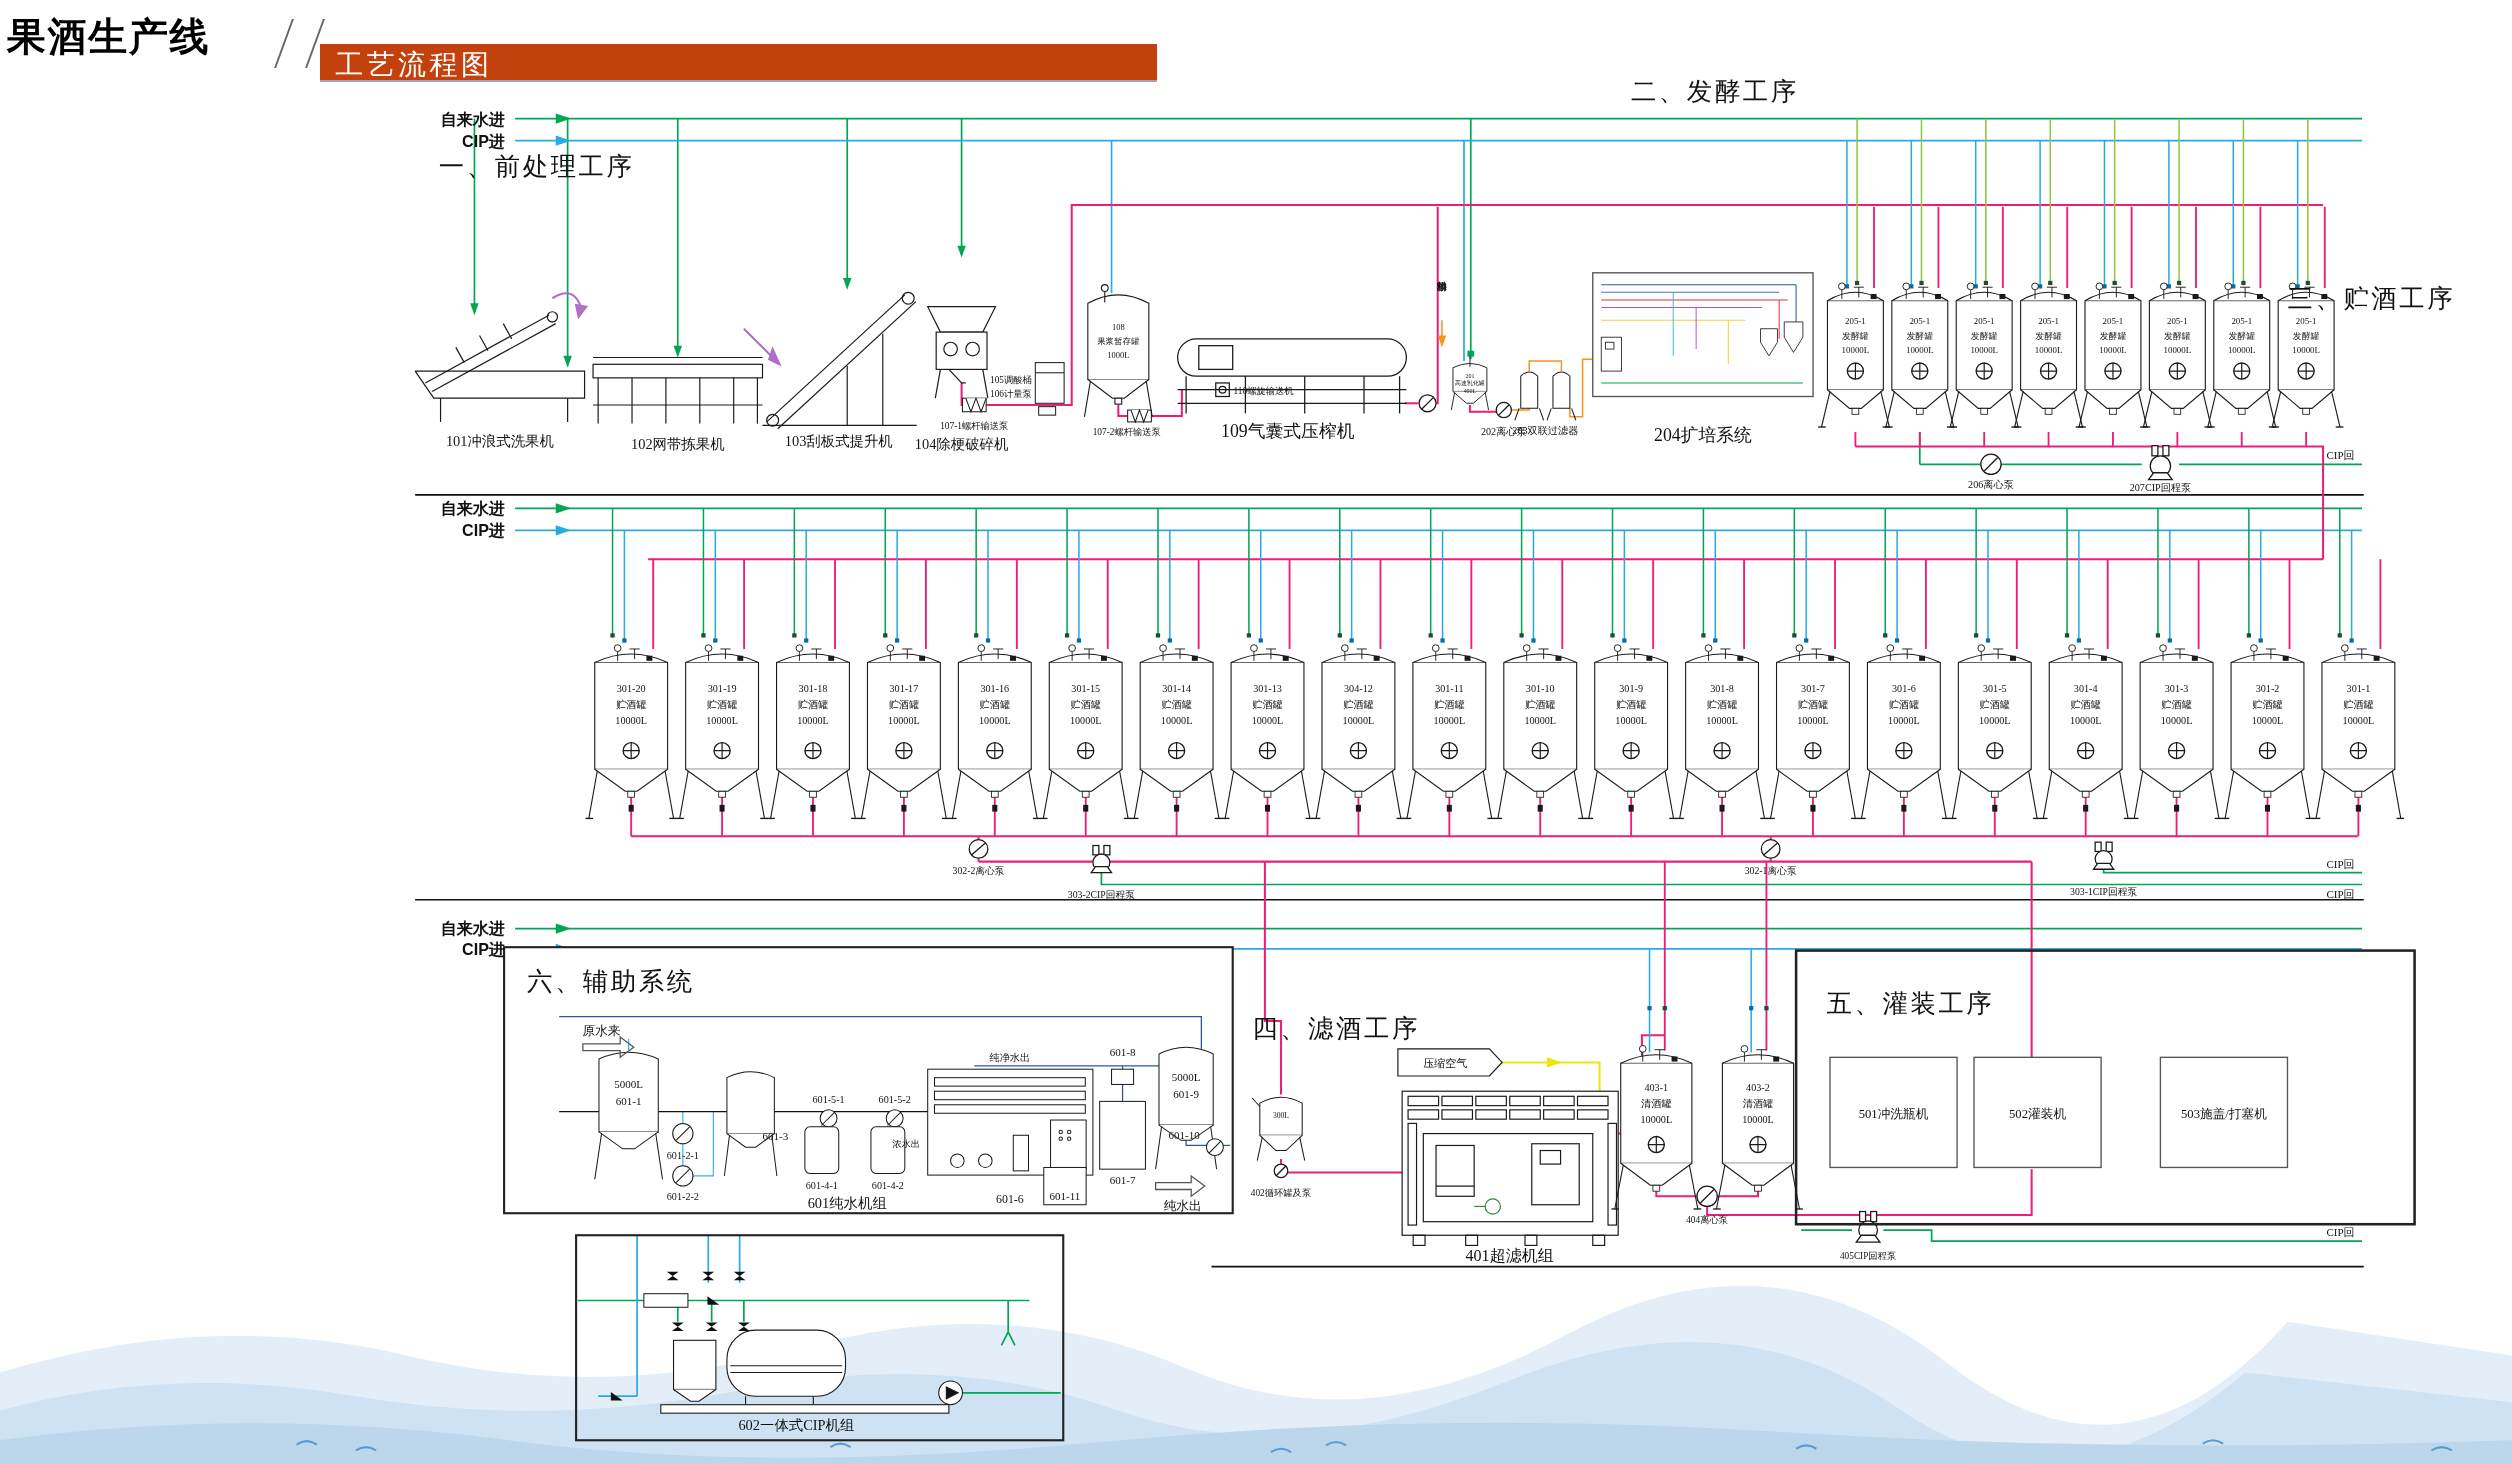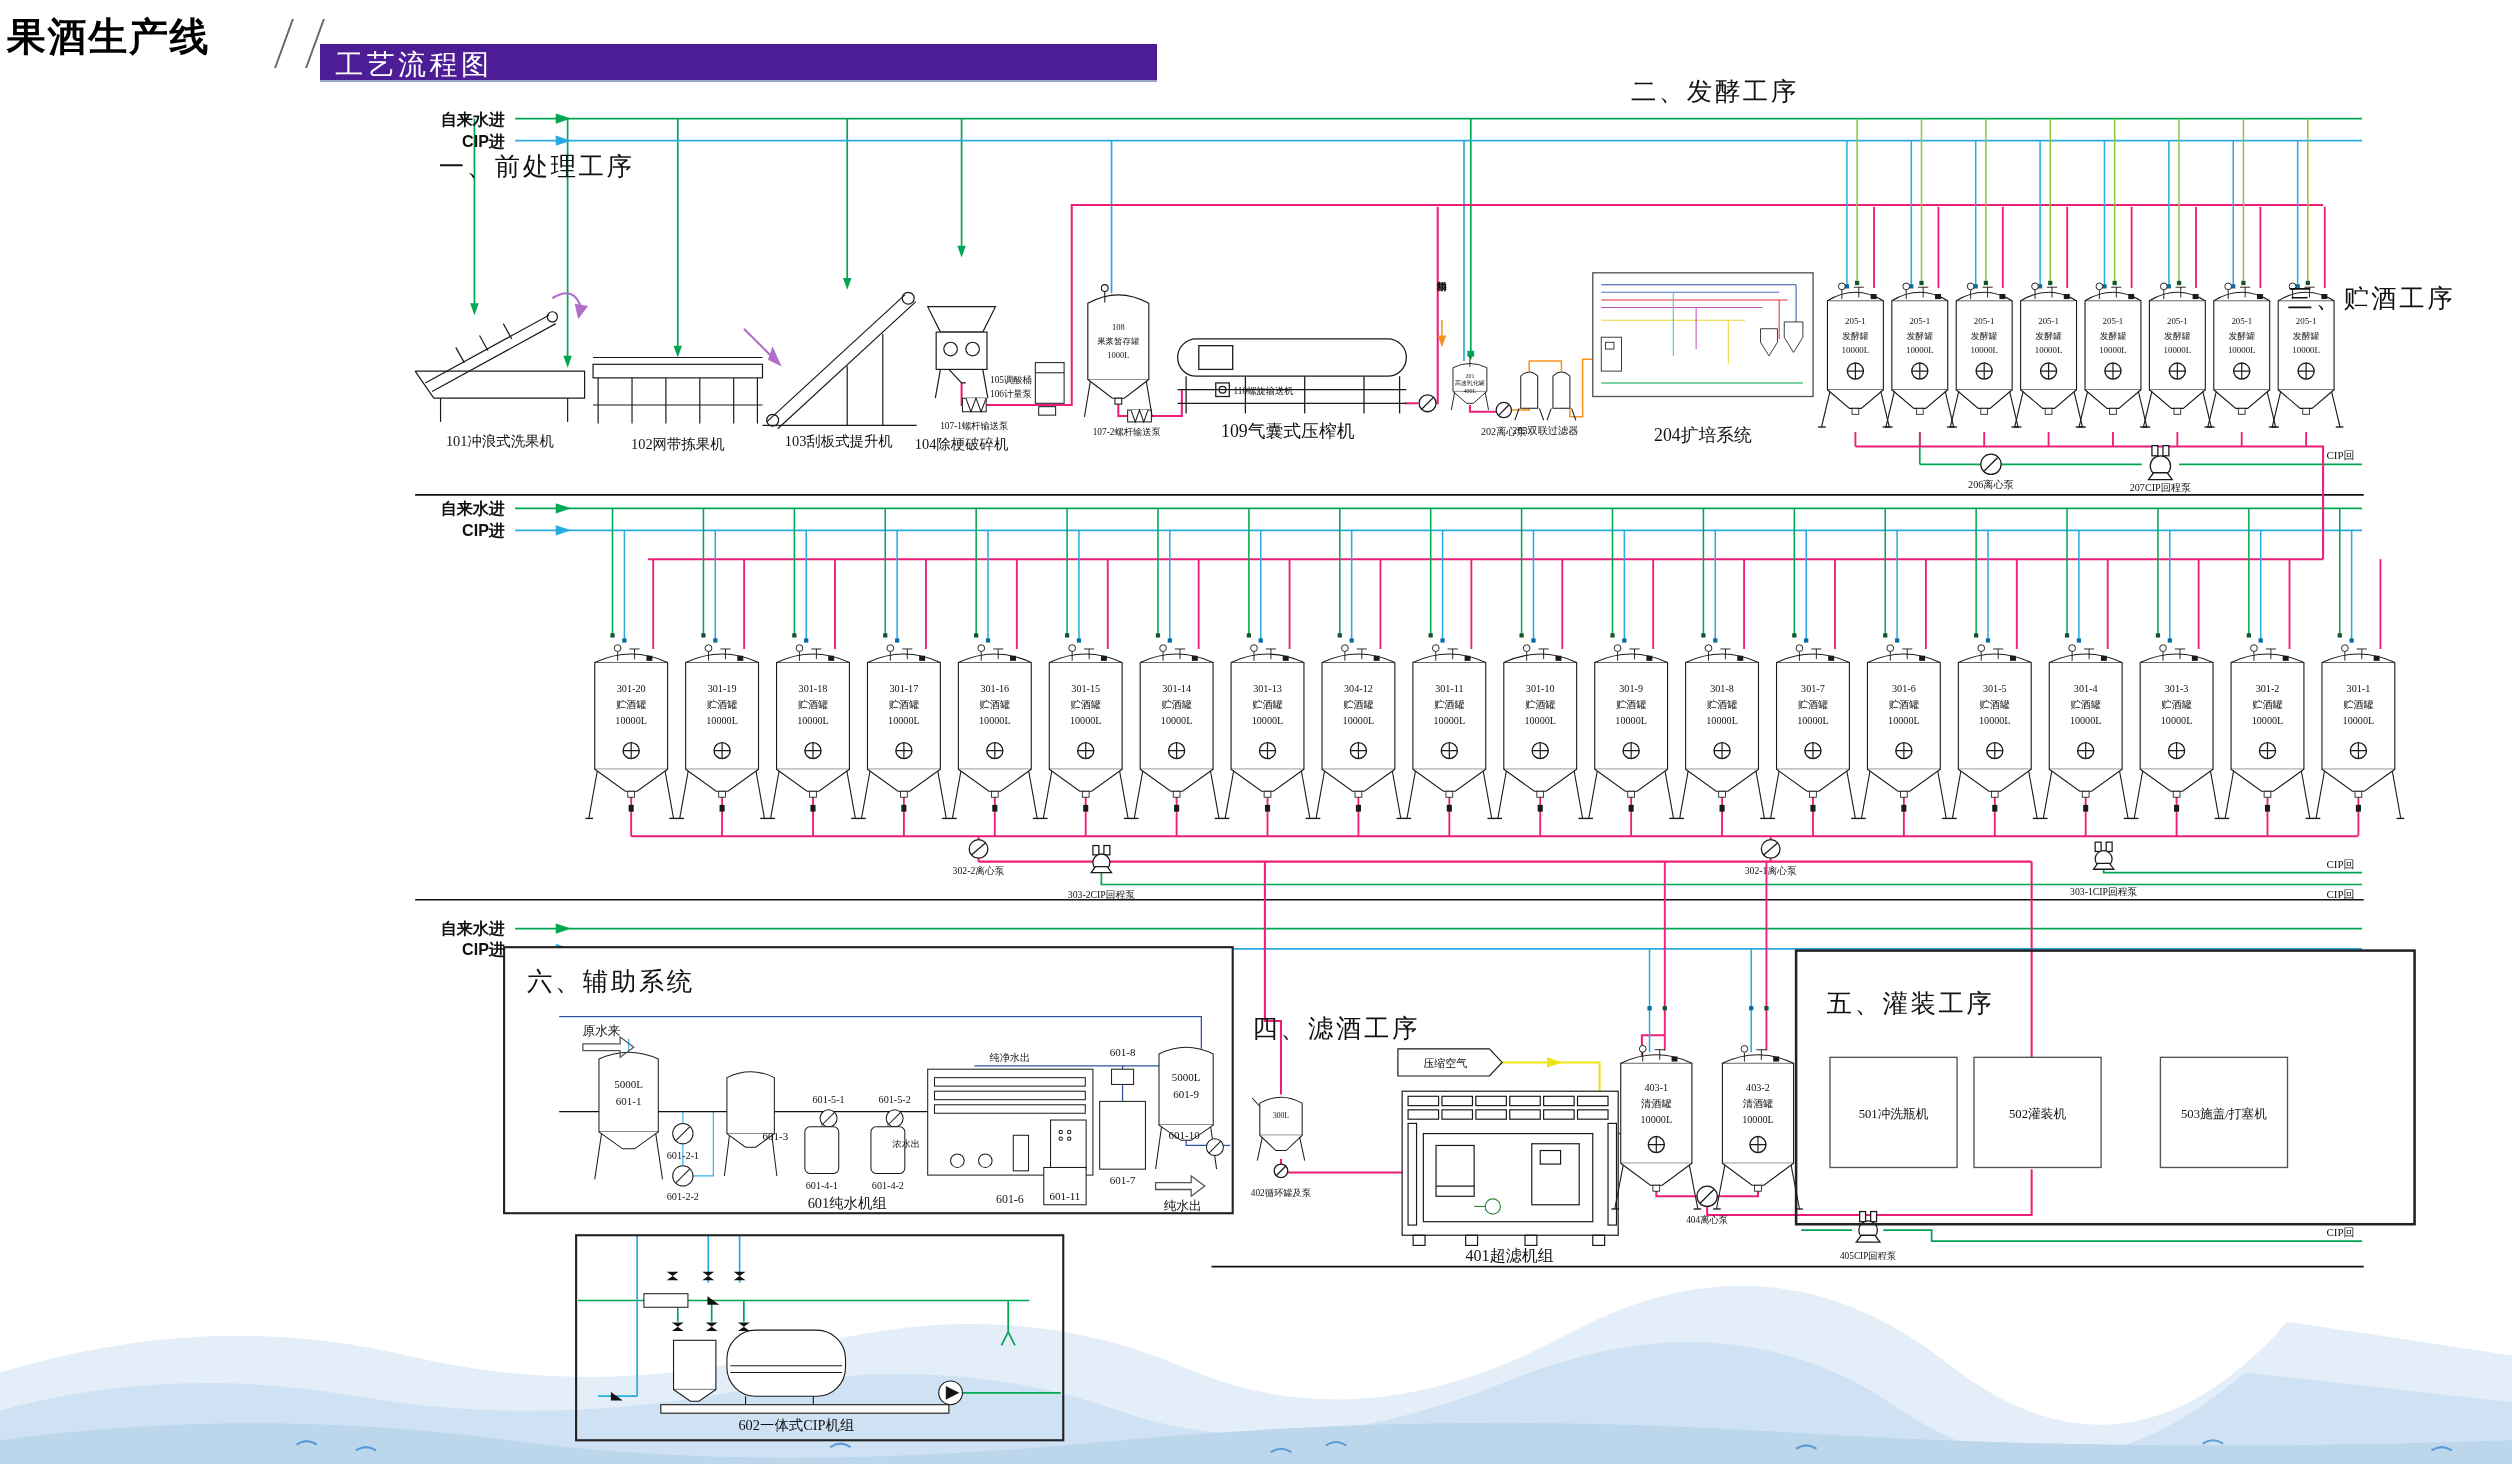--- a/index.html
+++ b/index.html
@@ -1,20 +1,20 @@
 <!DOCTYPE html>
 <html style="font-size:13.6px"><head>
 <meta charset="utf-8">
 <style>
   html,body{margin:0;padding:0;background:#fff;}
   .stage{position:relative;width:2512px;height:1464px;background:#fff;overflow:hidden;
          font-family:"Liberation Sans",sans-serif;}
   .prod-title{position:absolute;left:6.8px;top:10.2px;font-size:39px;font-weight:bold;color:#000;letter-spacing:1.7px;}
   .slash{position:absolute;left:283px;top:18.6px;width:29px;height:49px;border-left:2.5px solid #666;border-right:2.5px solid #666;transform:skewX(-20deg);}
-  .banner{position:absolute;left:320px;top:44px;width:837px;height:36px;background:#4c1d95;border-bottom:2.5px solid #9aa7c4;}
+  .banner{position:absolute;left:320px;top:44px;width:837px;height:36px;background:#c2410c;border-bottom:2.5px solid #9aa7c4;}
   .banner span{display:block;padding:1.7px 0 0 15.3px;font-size:28px;color:#fff;letter-spacing:3.4px;}
   svg{position:absolute;left:0;top:0;}
   text{font-family:"Liberation Serif",serif;fill:#111;}
   text.sans{font-family:"Liberation Sans",sans-serif;font-weight:bold;}
   text.sec{font-size:30px;letter-spacing:3px;}
 </style>
 </head>
 <body>
 
 <div class="stage">

